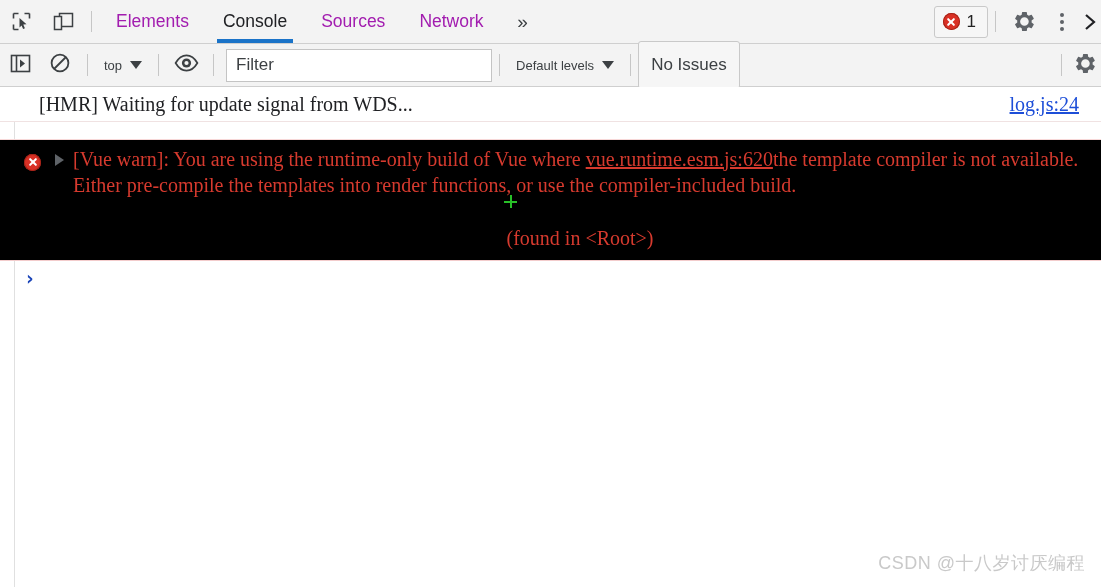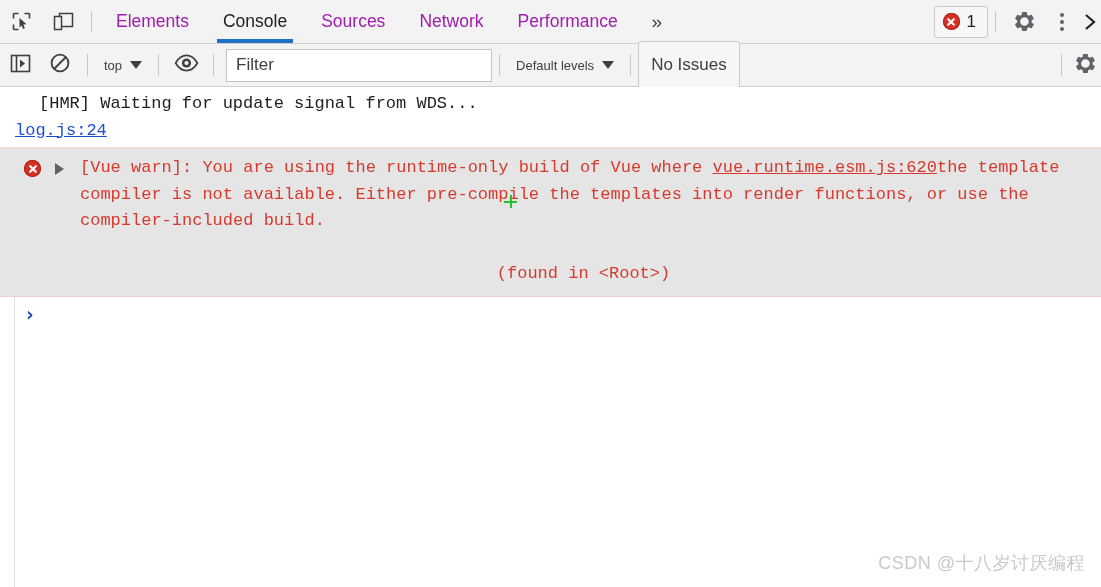--- a/index.html
+++ b/index.html
@@ -198,50 +198,50 @@
     overflow: hidden;
   }
   .console-gutter-line {
     position: absolute;
     left: 14px; top: 0;
     width: 1px; height: 500px;
     background: #e0e0e0;
   }
   .msg {
     position: relative;
-    font-family: Liberation Mono, monospace;
-    font-size: 17px;
+    font-family: Liberation Serif, serif;
+    font-size: 20px;
     line-height: 26.5px;
     box-sizing: border-box;
-    flex-direction: column;
   }
   .msg-info {
     padding: 4px 14px 3px 15px;
     color: #202124;
     background: #fff;
     border-bottom: 1px solid #f0e2e2;
     display: flex;
     align-items: flex-start;
   }
   .msg-info .text { padding-left: 24px; white-space: pre; }
   .msg-info .spacer { flex: 1 1 auto; }
   .src-link {
     color: #1d4ed8;
     text-decoration: underline;
     cursor: pointer;
     white-space: nowrap;
     padding-right: 8px;
   }
   .msg-error {
-    background: #e5e5e5;
+    background: #000000;
     border-top: 1px solid #f7d8d8;
     border-bottom: 1px solid #f3cccc;
     color: #d63a2e;
-    padding: 6px 14px 9px 20px;
+    padding: 6px 14px 9px 13px;
     position: relative;
+    margin-top: 17px;
   }
   .err-icon-wrap {
     position: absolute;
     left: 24px; top: 11px;
   }
   .err-triangle {
     position: absolute;
     left: 55px; top: 14px;
     width: 0; height: 0;
     border-top: 6px solid transparent;
@@ -338,23 +338,20 @@
   </div>
   <div class="tab active">
     <span>Console</span>
   </div>
   <div class="tab">
     <span>Sources</span>
   </div>
   <div class="tab">
     <span>Network</span>
   </div>
-  <div class="tab">
-    <span>Performance</span>
-  </div>
 
   <div class="tb-more">
     <span>»</span>
   </div>
 
   <div class="tb-spacer"></div>
 
   <div class="err-badge">
     <span class="icon-circle-x"></span>
     <span class="count">1</span>

